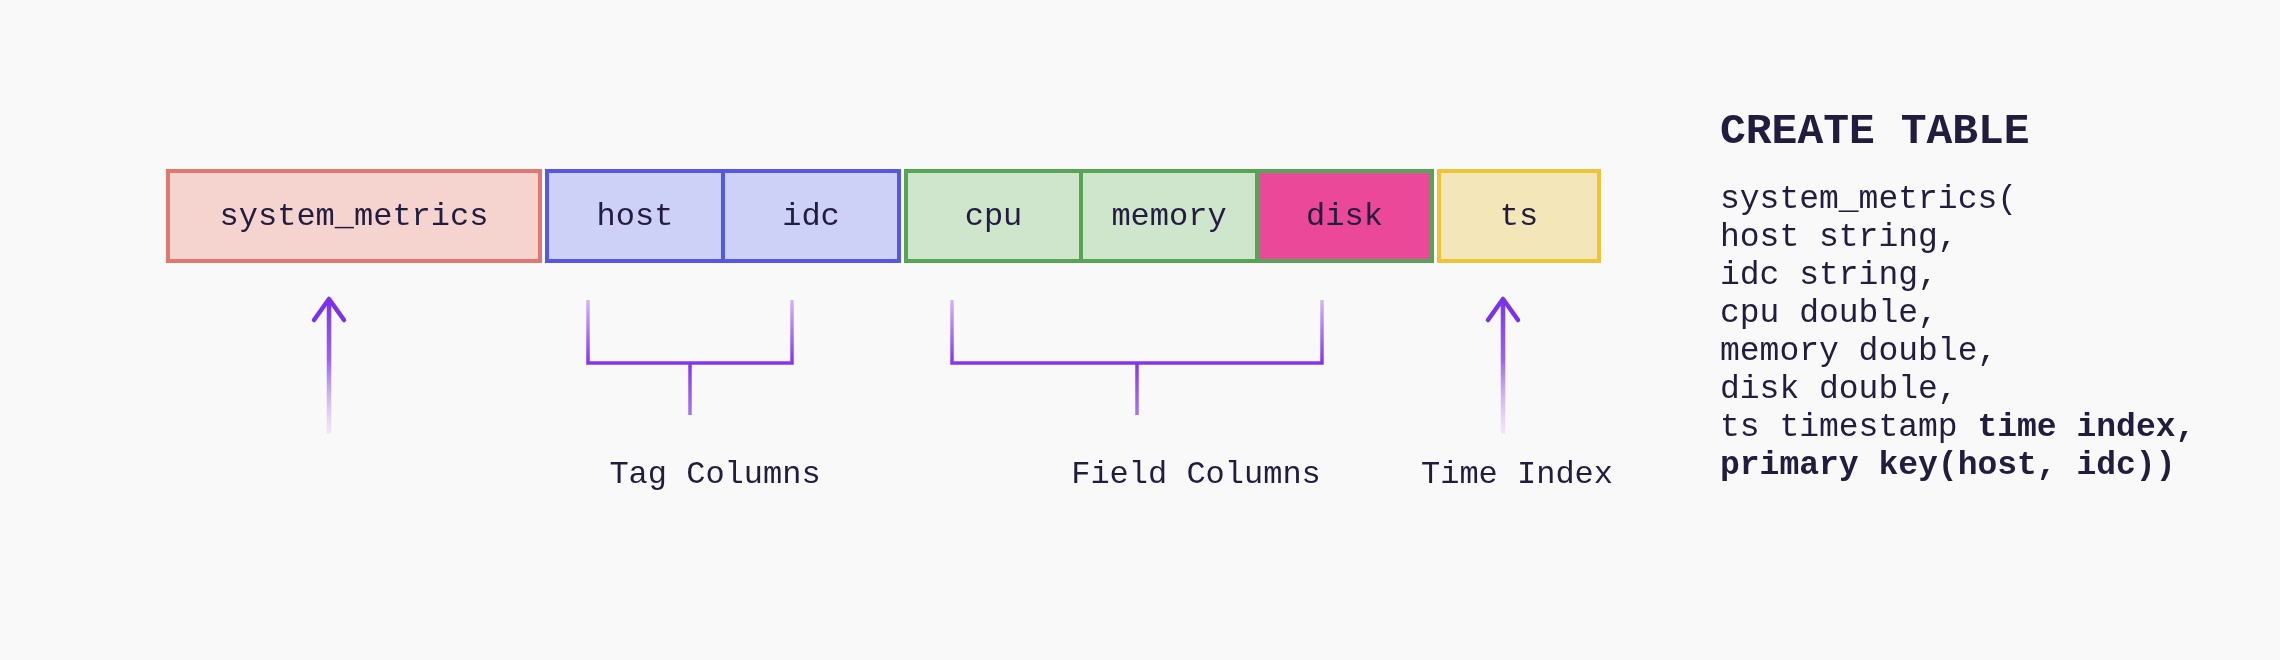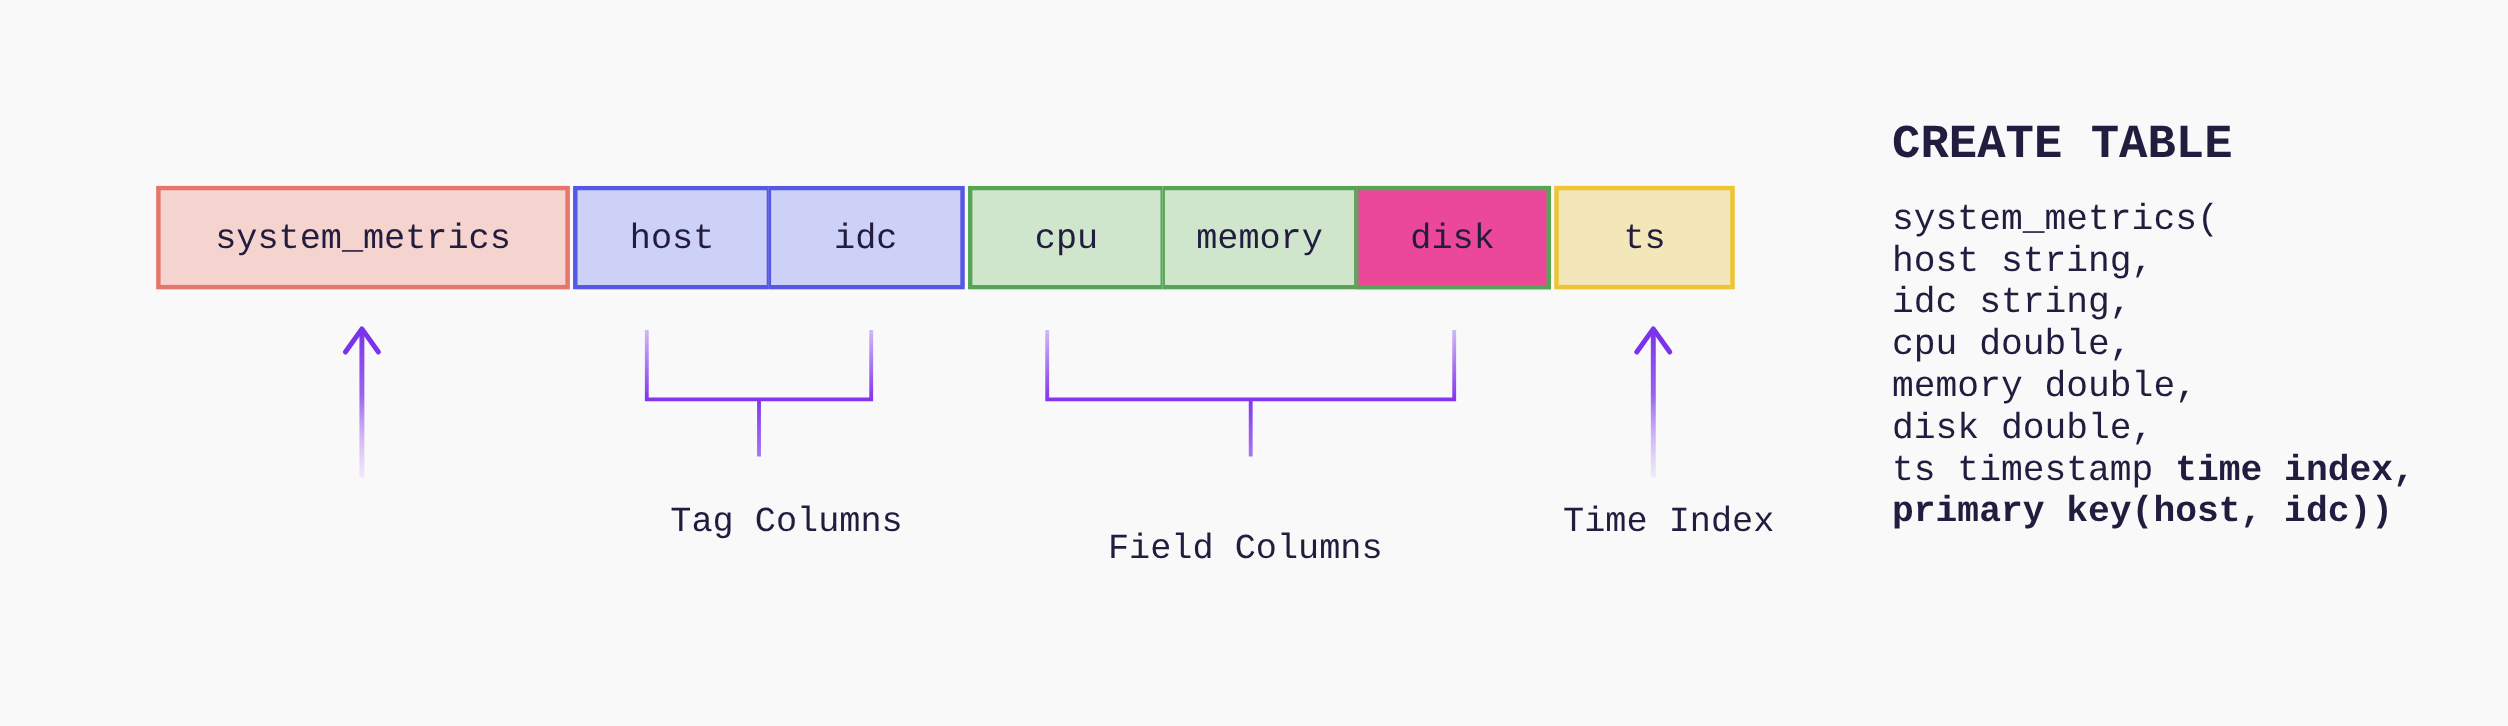--- a/index.html
+++ b/index.html
@@ -8,38 +8,39 @@
     background:#f9f9f9; overflow:hidden;
     font-family:"Liberation Mono","DejaVu Sans Mono",monospace;
     color:#221c3e;
   }
   
   .box {
     position:absolute; top:169px; height:94px; box-sizing:border-box;
     display:flex; align-items:center; justify-content:center;
     font-size:32px; letter-spacing:0; border:4px solid transparent;
     white-space:nowrap;
+    margin-left:24px;
   }
   .box-meas { left:142px;  width:376px; background:#f5d3cf; border-color:#e5766e; }
   .box-host { left:521px;  width:178px; background:#cdd0f7; border-color:#5558e3; border-right-width:2px; }
   .box-idc  { left:699px;  width:178px; background:#cdd0f7; border-color:#5558e3; border-left-width:2px; }
   .box-cpu  { left:880px;  width:177px; background:#cfe6cd; border-color:#55a555; border-right-width:2px; }
   .box-mem  { left:1057px; width:176px; background:#cfe6cd; border-color:#55a555; border-left-width:2px; border-right-width:2px; }
   .box-disk { left:1233px; width:177px; background:#ec4899; border-color:#55a555; border-left-width:2px; }
   .box-ts   { left:1413px; width:164px; background:#f3e7b9; border-color:#eec335; }
   
   .overlay { position:absolute; left:0; top:0; width:2280px; height:660px; }
   
   .anno {
     position:absolute; top:456px; font-size:32px; white-space:nowrap;
     transform:translateX(-50%);
   }
   .anno-meas  { left:343px; }
   .anno-tags  { left:715px; }
-  .anno-fields{ left:1132px;margin-top:24px; }
+  .anno-fields{ left:1196px; }
   .anno-time  { left:1517px; }
   
   .code-title {
     position:absolute; left:1720px; top:110px;
     font-size:43px; font-weight:700; line-height:1; white-space:pre;
   }
   .code {
     position:absolute; left:1720px; top:181px;
     font-size:33px; line-height:38px;
   }

